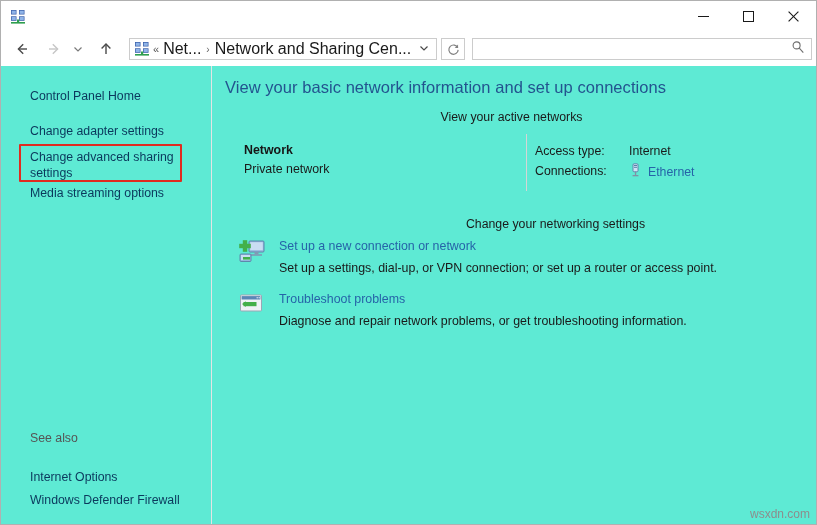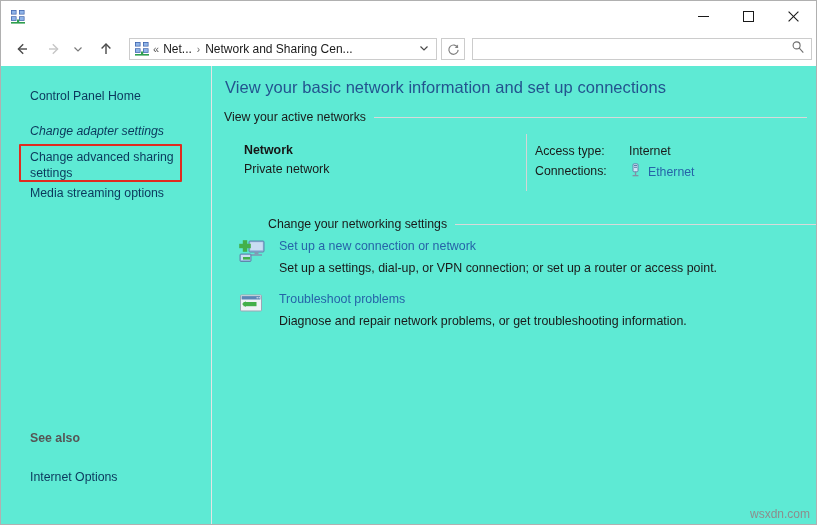--- a/index.html
+++ b/index.html
@@ -104,21 +104,21 @@
     margin-left: 4px; margin-right: 3px;
     position: relative;
     flex: 0 0 auto;
   }
   .addr-chev {
     color: #555; font-size: 11px;
     margin-right: 4px;
     flex: 0 0 auto;
   }
   .addr-crumb {
-    font-size: 12px;
+    font-size: 16px;
     color: #1a1a1a;
     white-space: nowrap;
   }
   .addr-sep {
     color: #666;
     font-size: 10px;
     margin: 0 5px;
     flex: 0 0 auto;
   }
   .addr-drop {
@@ -192,42 +192,41 @@
   .task-link {
     position: absolute;
     font-size: 12.3px;
     color: #0b385c;
     line-height: 16px;
     cursor: default;
     white-space: pre-line;
   }
 
   .lp-home     { left: 29px; top: 22px; }
-  .lp-adapter  { left: 29px; top: 57px; font-style: italic; }
+  .lp-adapter  { left: 29px; top: 57px; }
   .lp-advanced { left: 29px; top: 83px; width: 145px; }
   .lp-media    { left: 29px; top: 119px; }
 
   .red-box {
     position: absolute;
     left: 18px;
     top: 78px;
     width: 163px;
     height: 38px;
     border: 2px solid #e02b20;
     box-sizing: border-box;
     border-radius: 1px;
   }
 
   .see-also {
     position: absolute;
     left: 29px;
     top: 365px;
     font-size: 12.3px;
     color: #555555;
-    font-weight: bold;
   }
   .sa-internet { left: 29px; top: 403px; }
   .sa-firewall { left: 29px; top: 426px; }
 
   
   .rightpane {
     position: absolute;
     left: 211px; top: 0;
     width: 606px;
     height: 459px;
@@ -240,20 +239,21 @@
     letter-spacing: 0.05px;
     white-space: nowrap;
   }
 
   .section-head {
     position: absolute;
     display: flex;
     align-items: center;
     width: 583px;
     left: 12px;
+    flex-direction: column;
   }
   .section-head .sh-label {
     font-size: 12.3px;
     color: #1a1a1a;
     white-space: nowrap;
     padding-right: 8px;
   }
   .section-head .sh-rule {
     flex: 1 1 auto;
     height: 1px;
@@ -463,20 +463,21 @@
 
     <div class="leftpane">
       <div class="task-link lp-home">Control Panel Home</div>
       <div class="task-link lp-adapter">Change adapter settings</div>
       <div class="task-link lp-advanced">Change advanced sharing settings</div>
       <div class="red-box"></div>
       <div class="task-link lp-media">Media streaming options</div>
 
       <div class="see-also">See also</div>
       <div class="task-link sa-internet">Internet Options</div>
+      <div class="task-link sa-firewall">Windows Defender Firewall</div>
     </div>
 
     <div class="rightpane">
       <div class="page-heading">View your basic network information and set up connections</div>
 
       <div class="section-head sh-active">
         <span class="sh-label">View your active networks</span>
         <span class="sh-rule"></span>
       </div>
 

